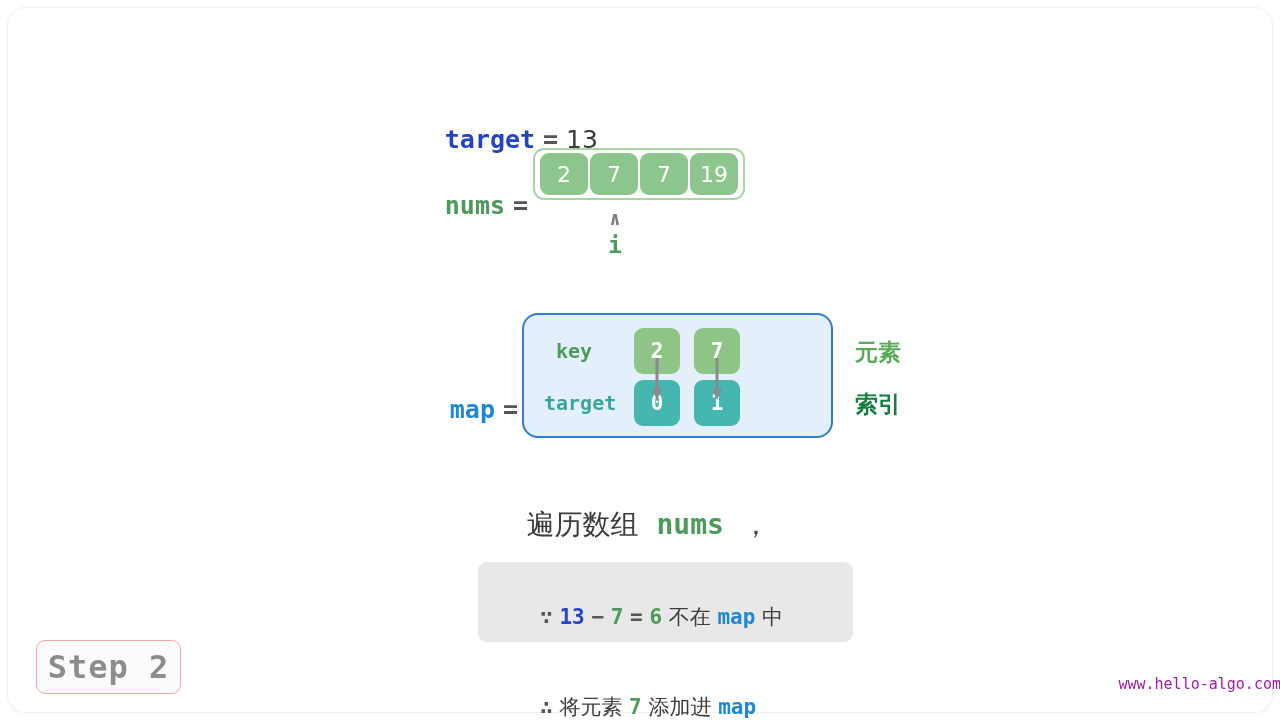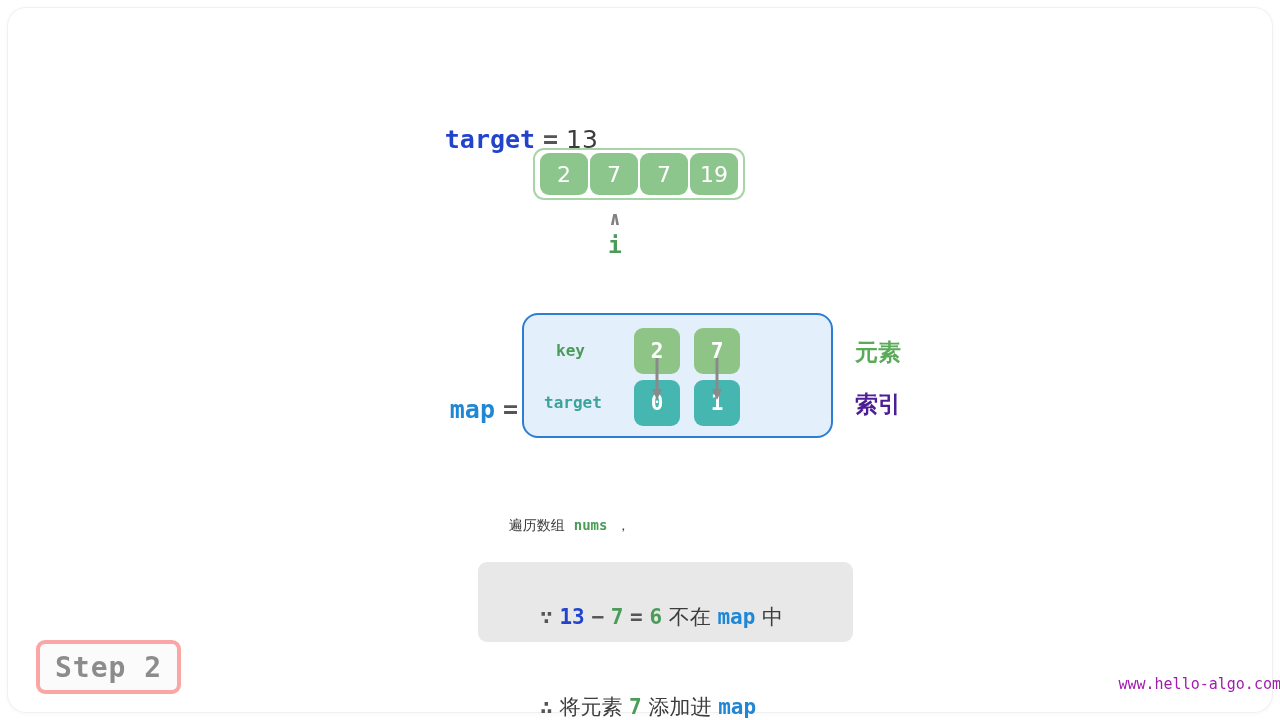--- a/index.html
+++ b/index.html
@@ -142,21 +142,21 @@
     box-sizing: border-box;
     background: #e3f0fb;
     border: 2px solid #2d7dd2;
     border-radius: 16px;
   }
 
   .map-rowlabel {
     position: absolute;
     font-family: "DejaVu Sans Mono", monospace;
     font-weight: bold;
-    font-size: 16px;
+    font-size: 20px;
     line-height: 24px;
   }
   .map-rowlabel.key   { left: 556px; top: 339px; color: #4a9c58; }
   .map-rowlabel.value { left: 544px; top: 391px; color: #3aa39b; }
 
   .kvcell {
     position: absolute;
     width: 46px;
     height: 46px;
     border-radius: 9px;
@@ -184,28 +184,28 @@
 
   .side-label {
     position: absolute;
     left: 855px;
     font-family: Liberation Mono, monospace;
     font-weight: bold;
     font-size: 23px;
     line-height: 28px;
   }
   .side-label.elem { top: 340px; color: #5aaa58; }
-  .side-label.idx  { top: 392px; color: #4c1d95; }
+  .side-label.idx  { top: 392px; color: #15803d; }
 
   
   .caption {
     position: absolute;
     left: 491px;
     top: 483px;
-    font-size: 14px;
+    font-size: 28px;
     line-height: 28px;
     color: #3c3c3c;
     white-space: pre;
   }
 
   .note-box {
     position: absolute;
     left: 478px;
     top: 562px;
     width: 375px;
@@ -229,30 +229,30 @@
   .cn { font-family: "DejaVu Sans", sans-serif; font-weight: normal; }
 
   
   .step-badge {
     position: absolute;
     left: 36px;
     top: 640px;
     width: 145px;
     height: 54px;
     box-sizing: border-box;
-    border: 4px solid #fca5a5;
+    border: 1px solid #fca5a5;
     border-radius: 9px;
     background: #fbfbfb;
     display: flex;
     align-items: center;
     justify-content: center;
     color: #8c8c8c;
     font-family: "DejaVu Sans Mono", monospace;
     font-weight: bold;
-    font-size: 28px;
+    font-size: 32px;
     letter-spacing: 1px;
   }
 
   .watermark {
     position: absolute;
     right: 28px;
     top: 675px;
     color: #a21caf;
     font-family: "DejaVu Sans Mono", monospace;
     font-size: 15px;
@@ -261,20 +261,23 @@
 </head>
 <body>
 
 <div id="stage">
   <div class="frame"></div>
 
   <div class="target-row">
     <span class="mono kw-target">target</span><span> </span><span class="eq">=</span><span> </span><span class="plainnum">13</span>
   </div>
 
+  <div class="nums-label">
+    <span class="mono">nums</span><span> </span><span class="eq">=</span>
+  </div>
 
   <div class="nums-box">
     <div class="nums-cell">2</div>
     <div class="nums-cell">7</div>
     <div class="nums-cell">7</div>
     <div class="nums-cell">19</div>
   </div>
 
   <div class="caret">∧</div>
   <div class="ptr-i">i</div>

